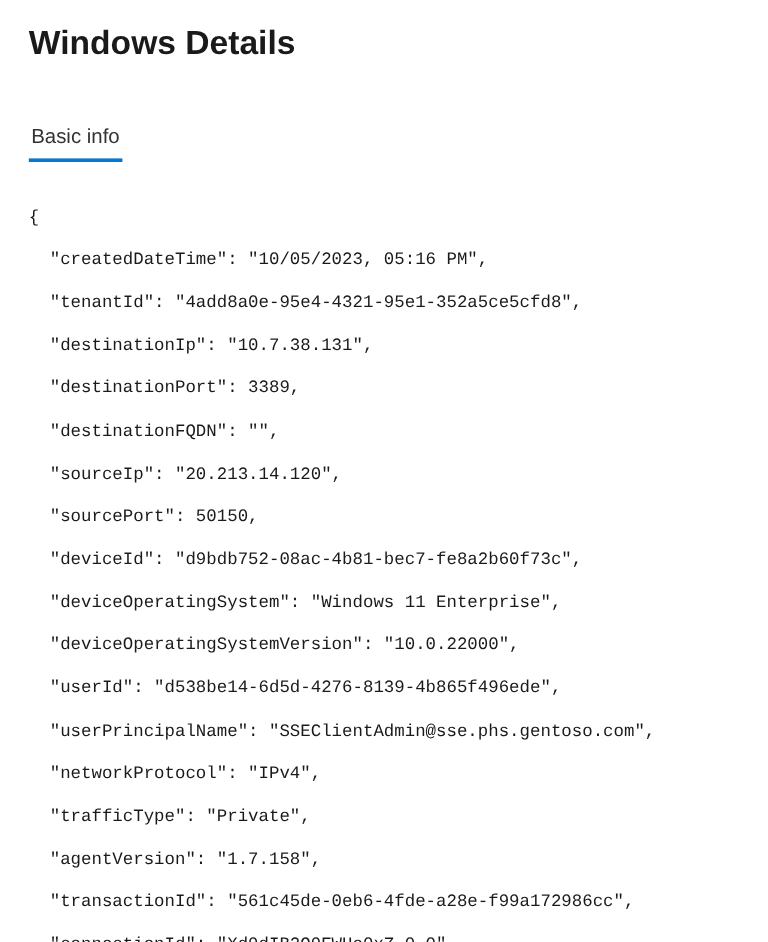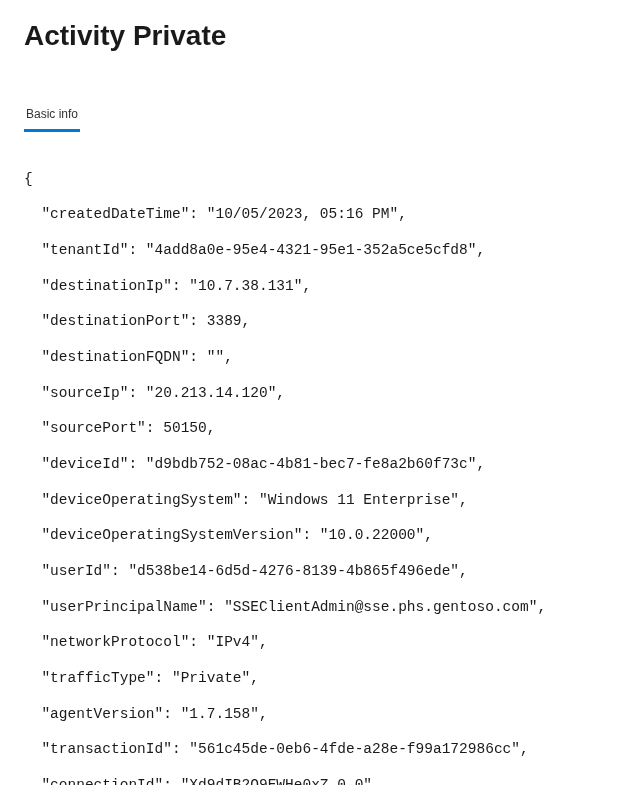--- a/index.html
+++ b/index.html
@@ -19,42 +19,42 @@
       font-weight: 700;
       margin-bottom: 52px;
       color: #1a1a1a;
     }
     .tabs {
       border-bottom: 1px solid transparent;
       margin-bottom: 20px;
     }
     .tab {
       display: inline-block;
-      font-size: 12px;
+      font-size: 17px;
       font-weight: 400;
       color: #333;
       padding: 0 2px 8px 2px;
       border-bottom: 3px solid #0078d4;
       cursor: pointer;
     }
     .json-block {
       font-family: 'MS Gothic', 'Courier New', monospace;
       font-size: 14.5px;
       line-height: 1.23;
       white-space: pre;
       color: #1a1a1a;
     }
     .json-line {
       display: block;
     }
   </style>
 </head>
 <body>
 
-<h1 class="page-title">Activity Private</h1>
+<h1 class="page-title">Windows Details</h1>
 
 <div class="tabs">
   <span class="tab">Basic info</span>
 </div>
 
 <div class="json-block">
 <span class="json-line">{</span>
 <span class="json-line">  "createdDateTime": "10/05/2023, 05:16 PM",</span>
 <span class="json-line">  "tenantId": "4add8a0e-95e4-4321-95e1-352a5ce5cfd8",</span>
 <span class="json-line">  "destinationIp": "10.7.38.131",</span>

